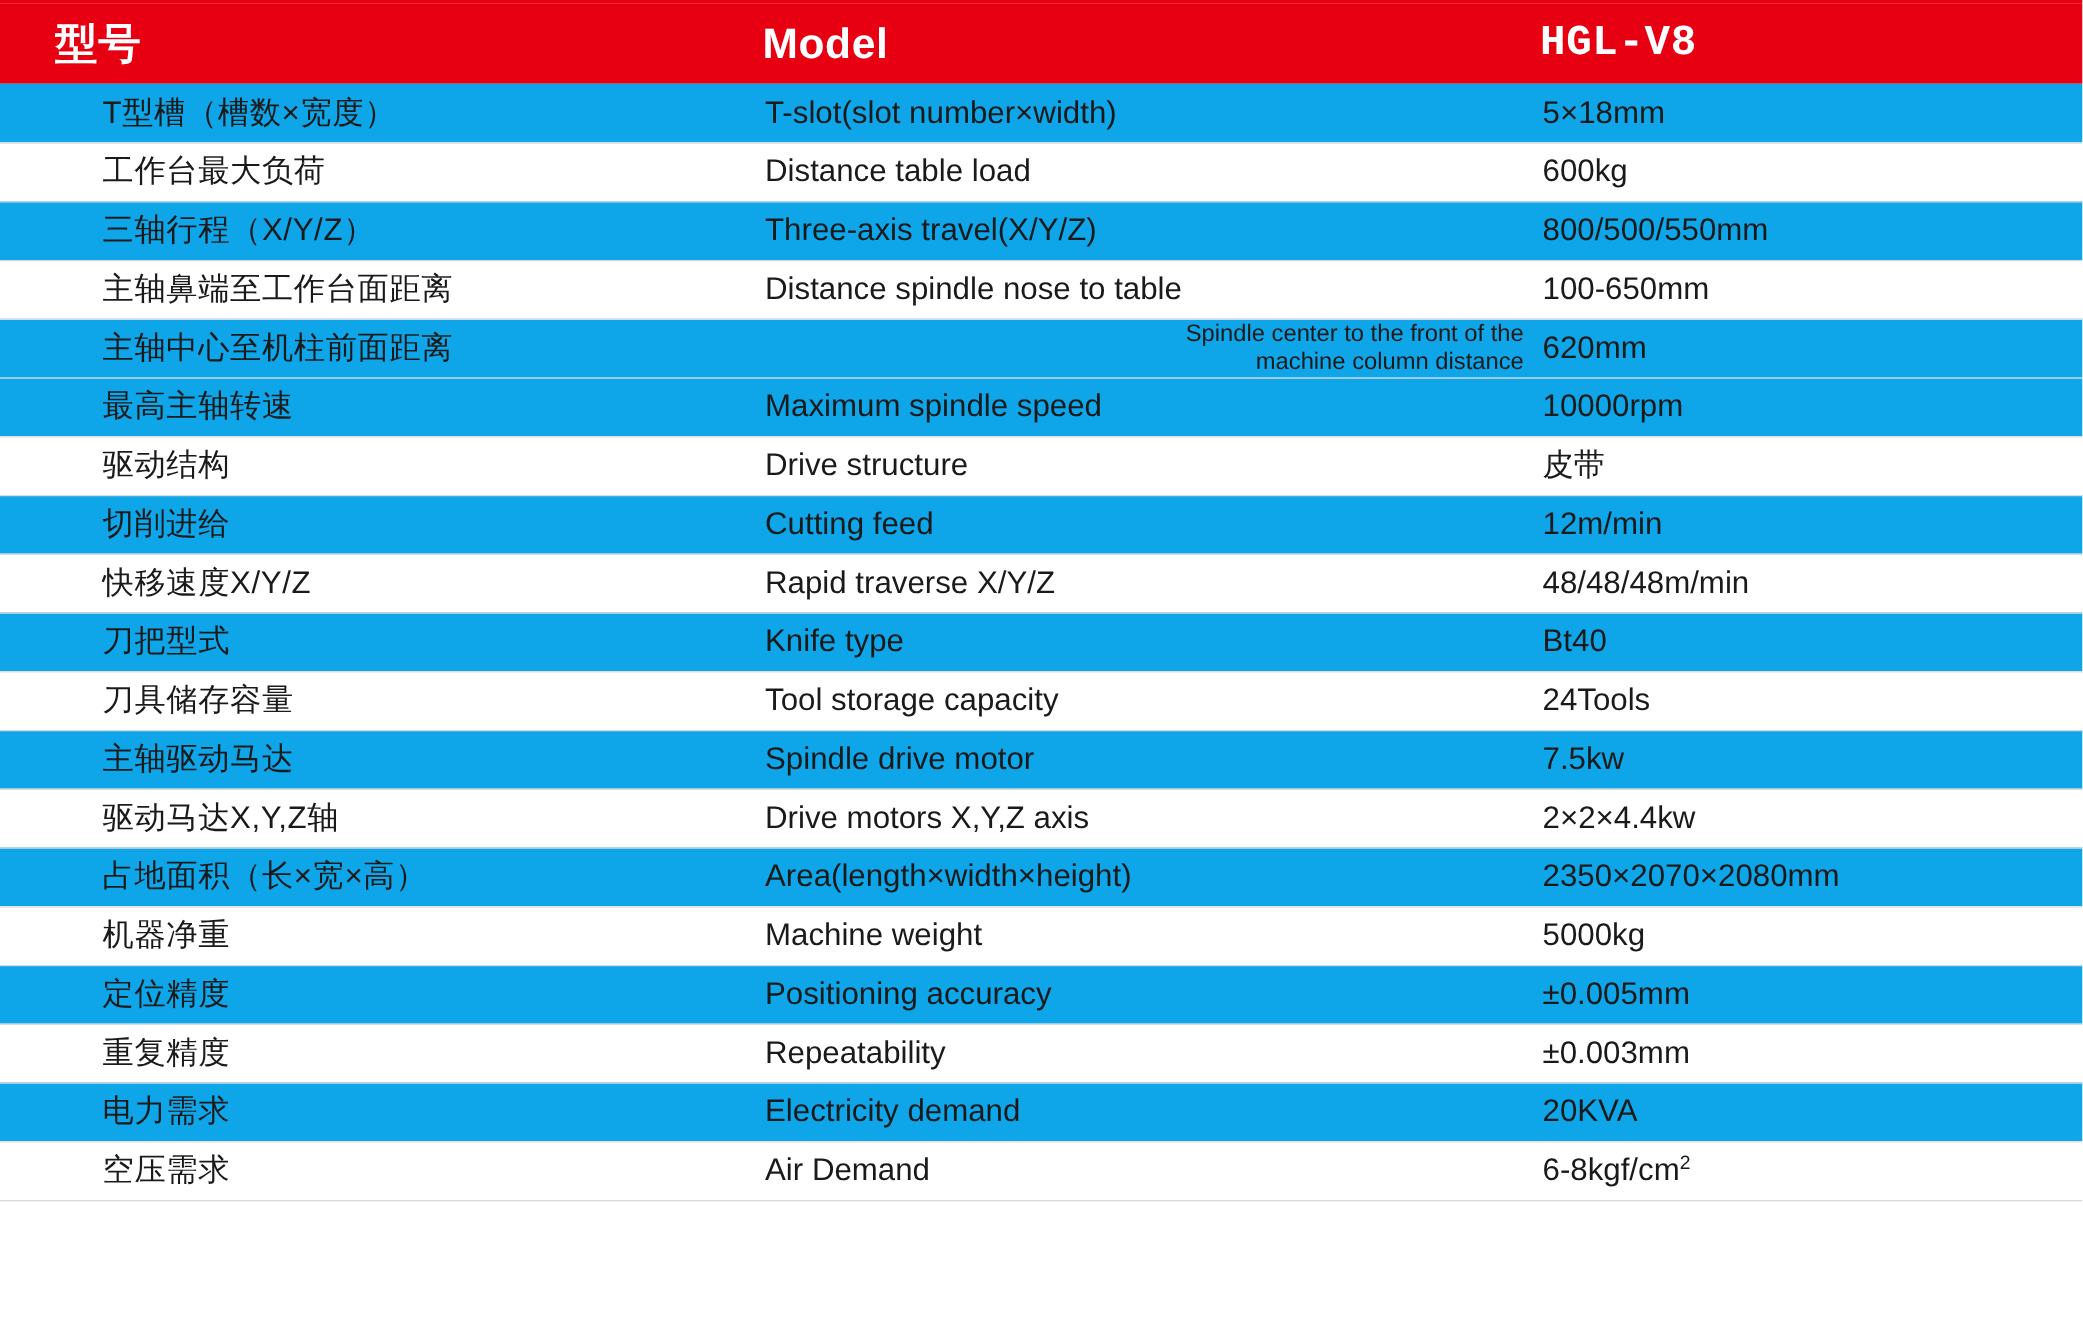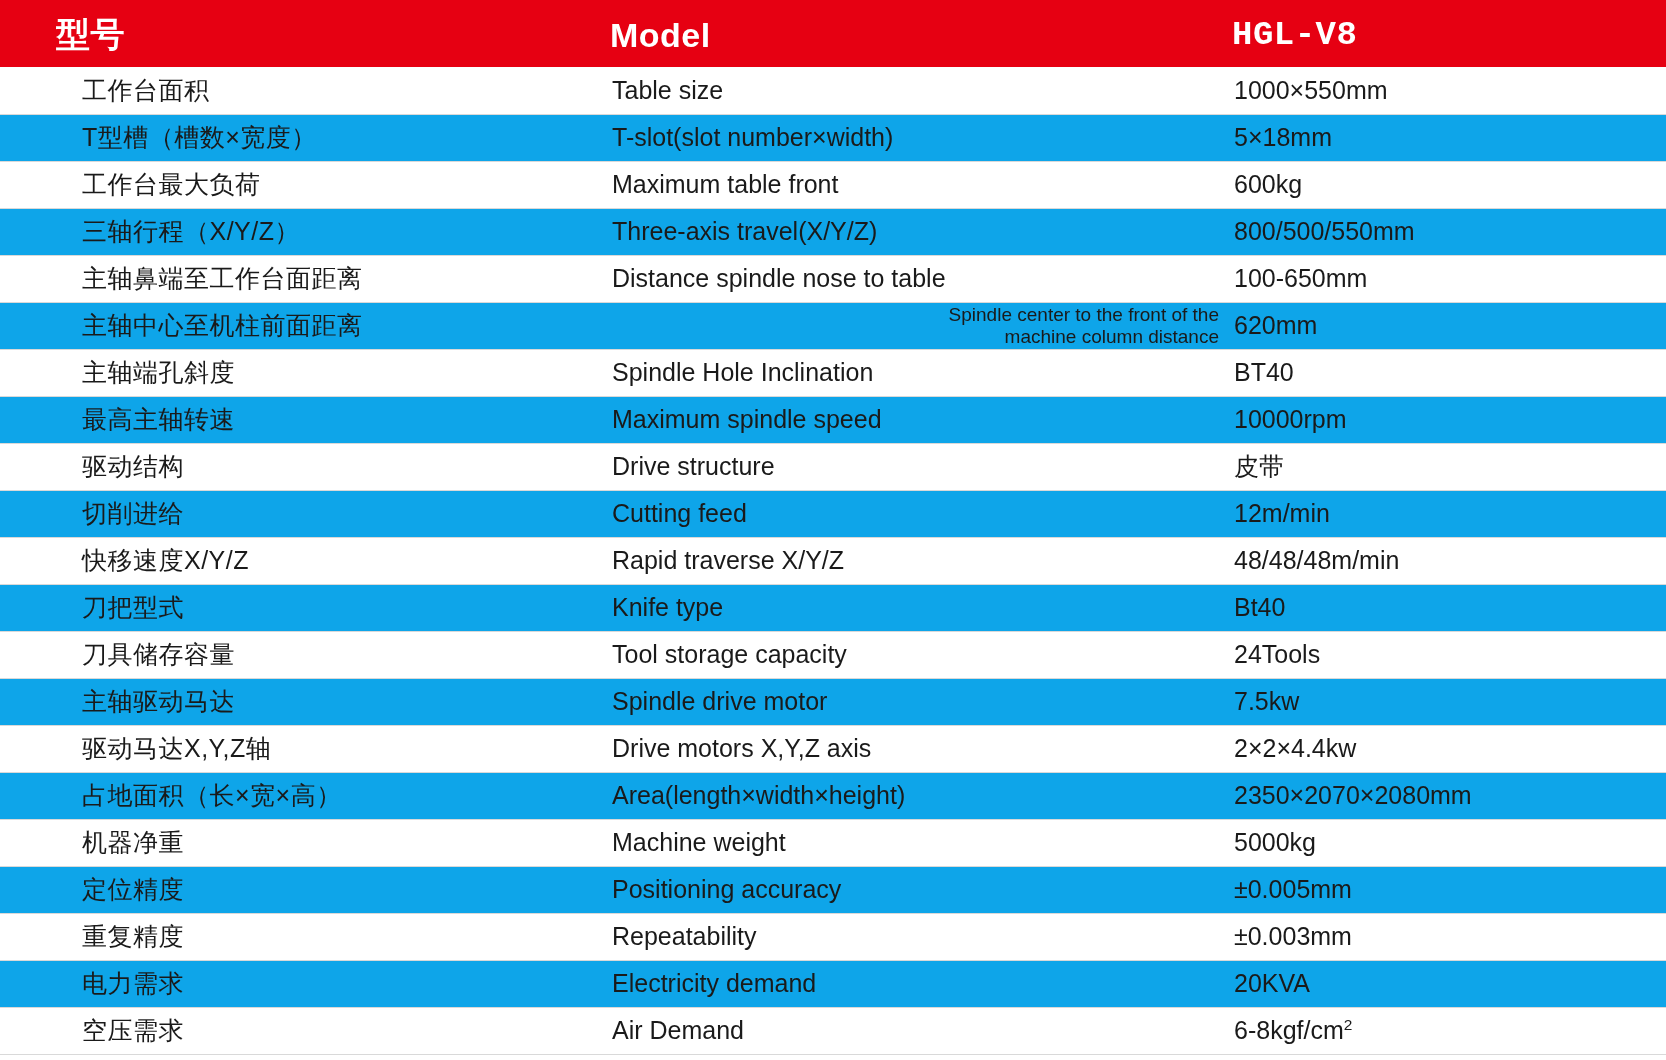--- a/index.html
+++ b/index.html
@@ -28,21 +28,21 @@
     height: 64px;
   }
   .header-row th {
     text-align: left;
     font-size: 34px;
     font-weight: bold;
     padding: 0 0 0 0;
     vertical-align: middle;
     letter-spacing: 0.5px;
   }
-  .header-row th.h1 { padding-left: 56px; }
+  .header-row th.h1 { padding-left: 44px; }
   .header-row th.h2 { padding-left: 10px; }
   .header-row th.h3 { padding-left: 12px; font-family: Liberation Mono, monospace; }
 
   .spec-table tbody tr {
     height: 47px;
   }
   .spec-table tbody tr.alt {
     background: #0ea5e9;
   }
   .spec-table tbody tr.plain {
@@ -93,58 +93,48 @@
     <col class="c3">
   </colgroup>
   <thead>
     <tr class="header-row" style="background: rgb(230, 0, 18);">
       <th class="h1">型号</th>
       <th class="h2">Model</th>
       <th class="h3">HGL-V8</th>
     </tr>
   </thead>
   <tbody>
-      <tr class="plain">
-        <td class="cn">工作台面积</td>
-        <td class="en">Table size</td>
-        <td class="val">1000×550mm</td>
-      </tr>
       <tr class="alt">
         <td class="cn">T型槽（槽数×宽度）</td>
         <td class="en">T-slot(slot number×width)</td>
         <td class="val">5×18mm</td>
       </tr>
       <tr class="plain">
         <td class="cn">工作台最大负荷</td>
-        <td class="en">Maximum table front</td>
+        <td class="en">Distance table load</td>
         <td class="val">600kg</td>
       </tr>
       <tr class="alt">
         <td class="cn">三轴行程（X/Y/Z）</td>
         <td class="en">Three-axis travel(X/Y/Z)</td>
         <td class="val">800/500/550mm</td>
       </tr>
       <tr class="plain">
         <td class="cn">主轴鼻端至工作台面距离</td>
         <td class="en">Distance spindle nose to table</td>
         <td class="val">100-650mm</td>
       </tr>
       <tr class="alt">
         <td class="cn">主轴中心至机柱前面距离</td>
         <td class="en">
           <span class="two-line">Spindle center to the front of the</span>
           <span class="two-line">machine column distance</span>
         </td>
         <td class="val">620mm</td>
       </tr>
-      <tr class="plain">
-        <td class="cn">主轴端孔斜度</td>
-        <td class="en">Spindle Hole Inclination</td>
-        <td class="val">BT40</td>
-      </tr>
       <tr class="alt">
         <td class="cn">最高主轴转速</td>
         <td class="en">Maximum spindle speed</td>
         <td class="val">10000rpm</td>
       </tr>
       <tr class="plain">
         <td class="cn">驱动结构</td>
         <td class="en">Drive structure</td>
         <td class="val">皮带</td>
       </tr>

